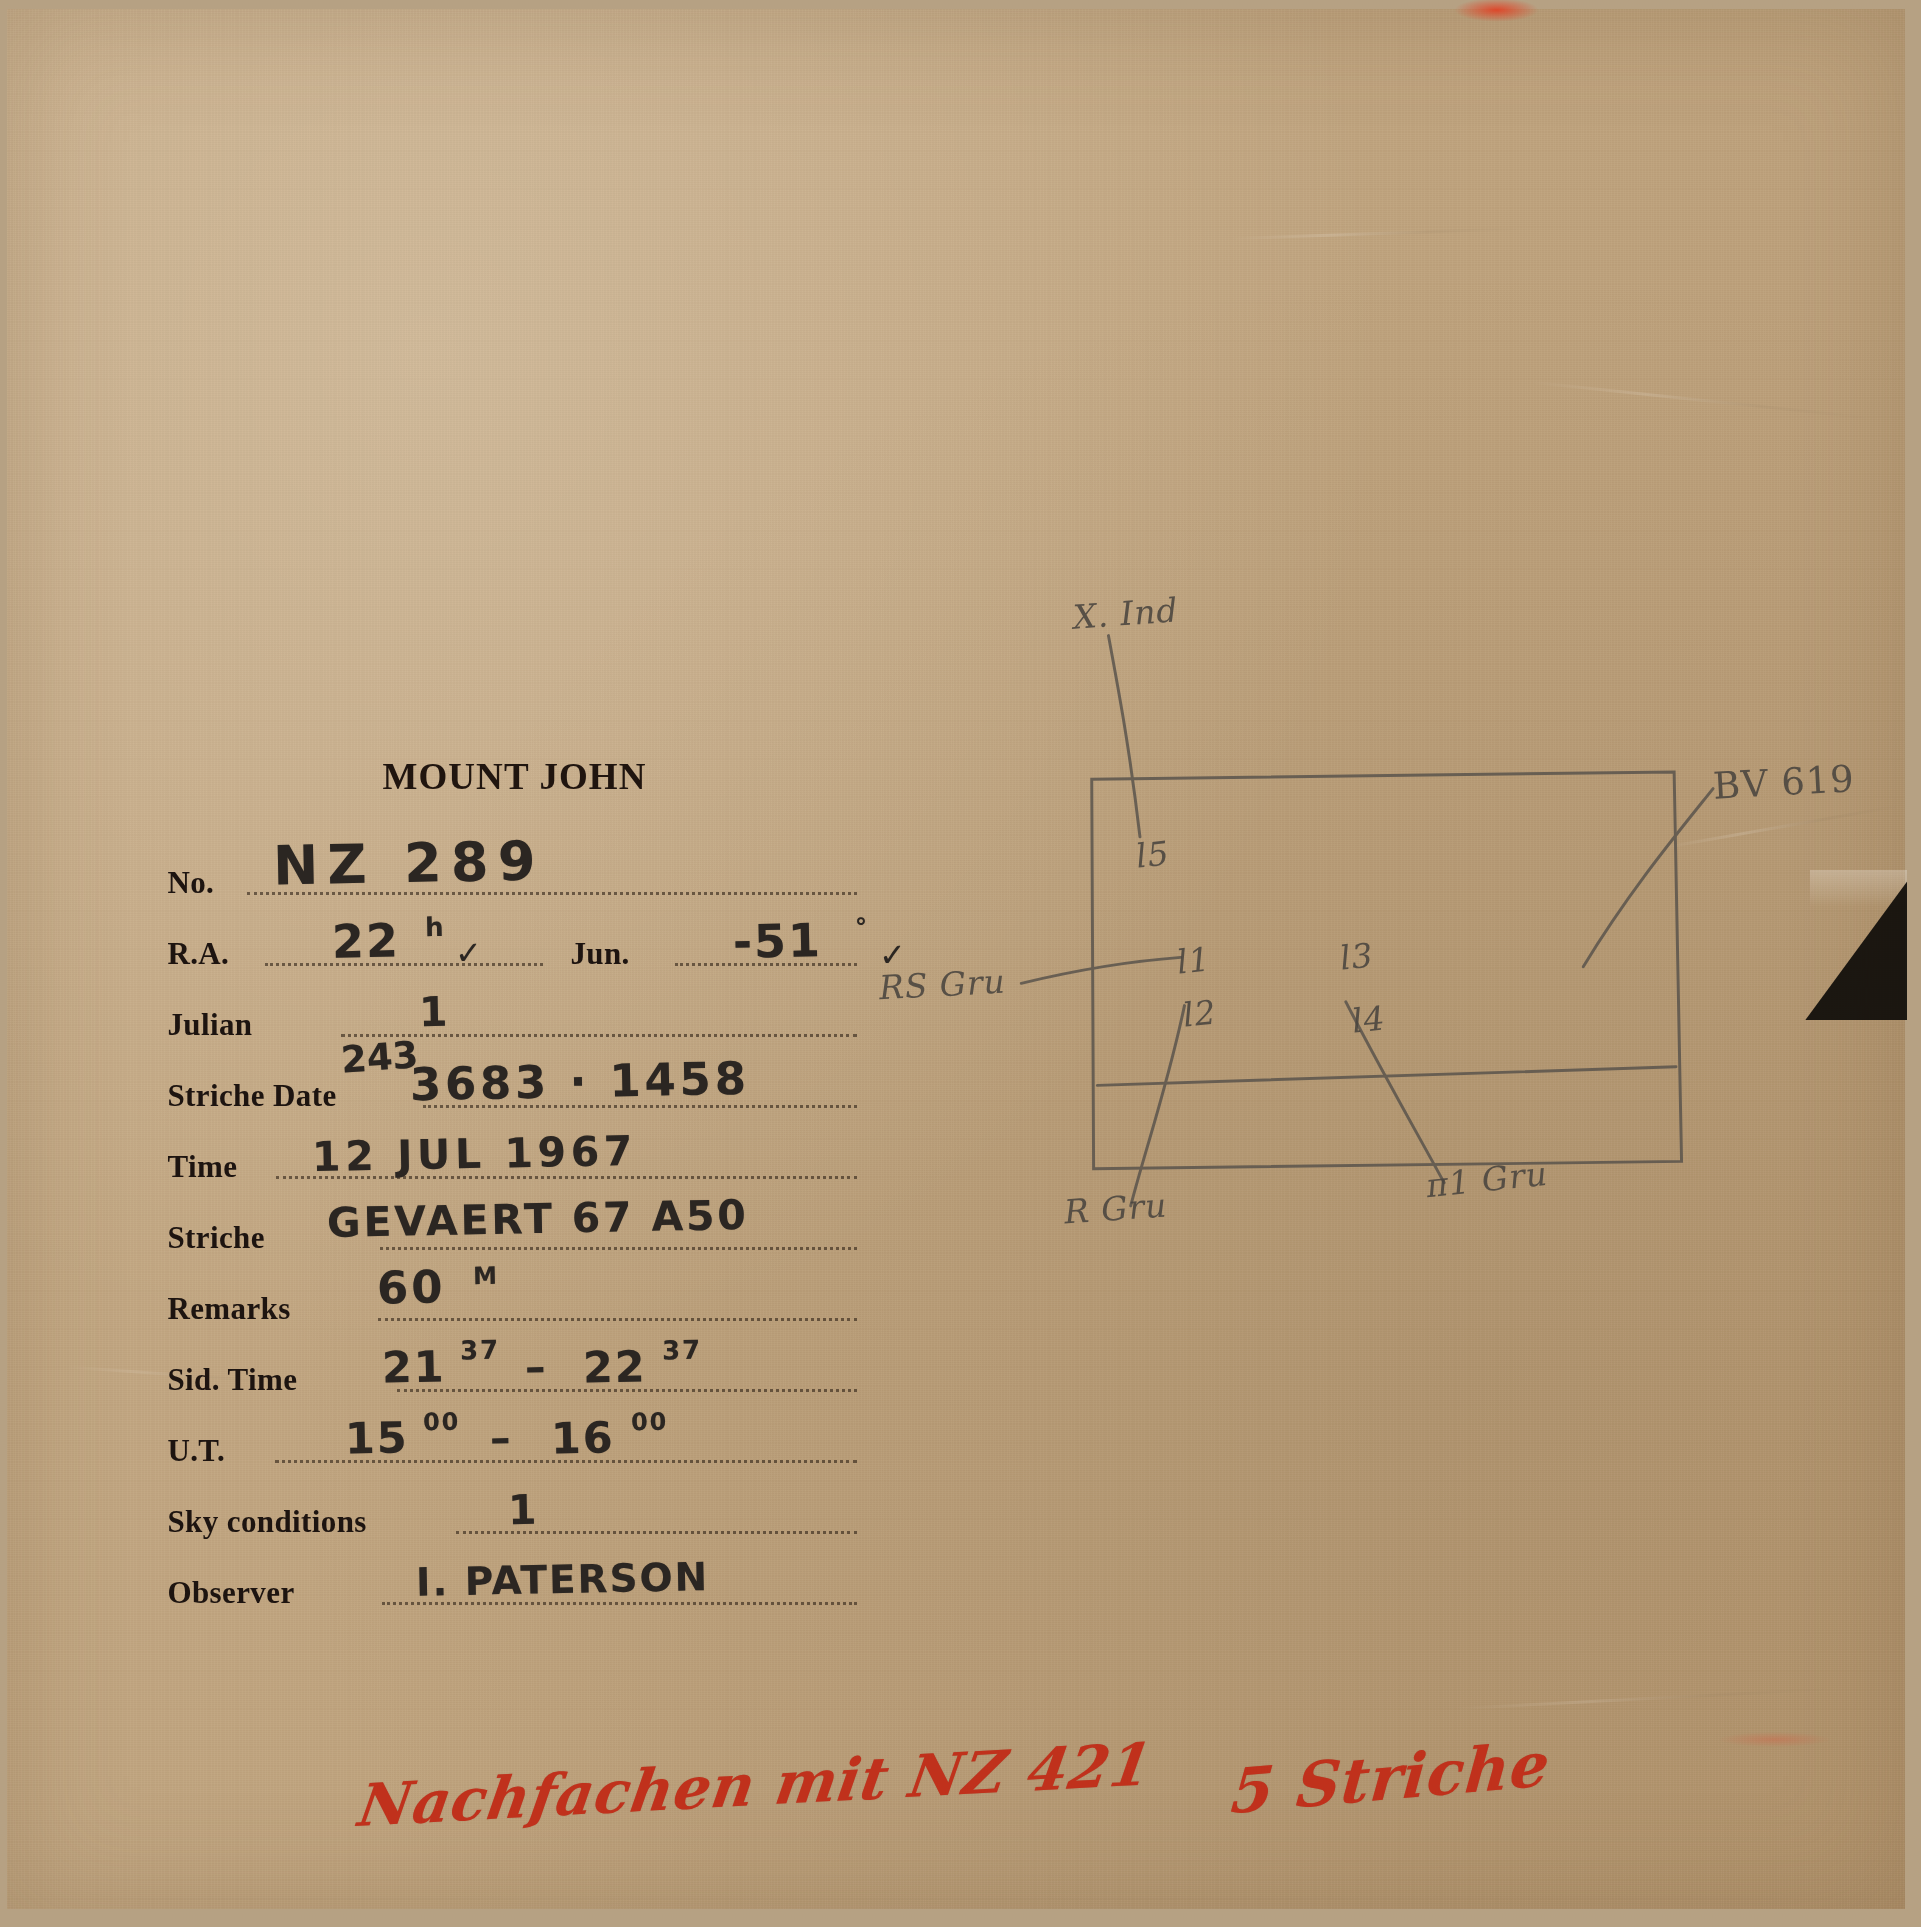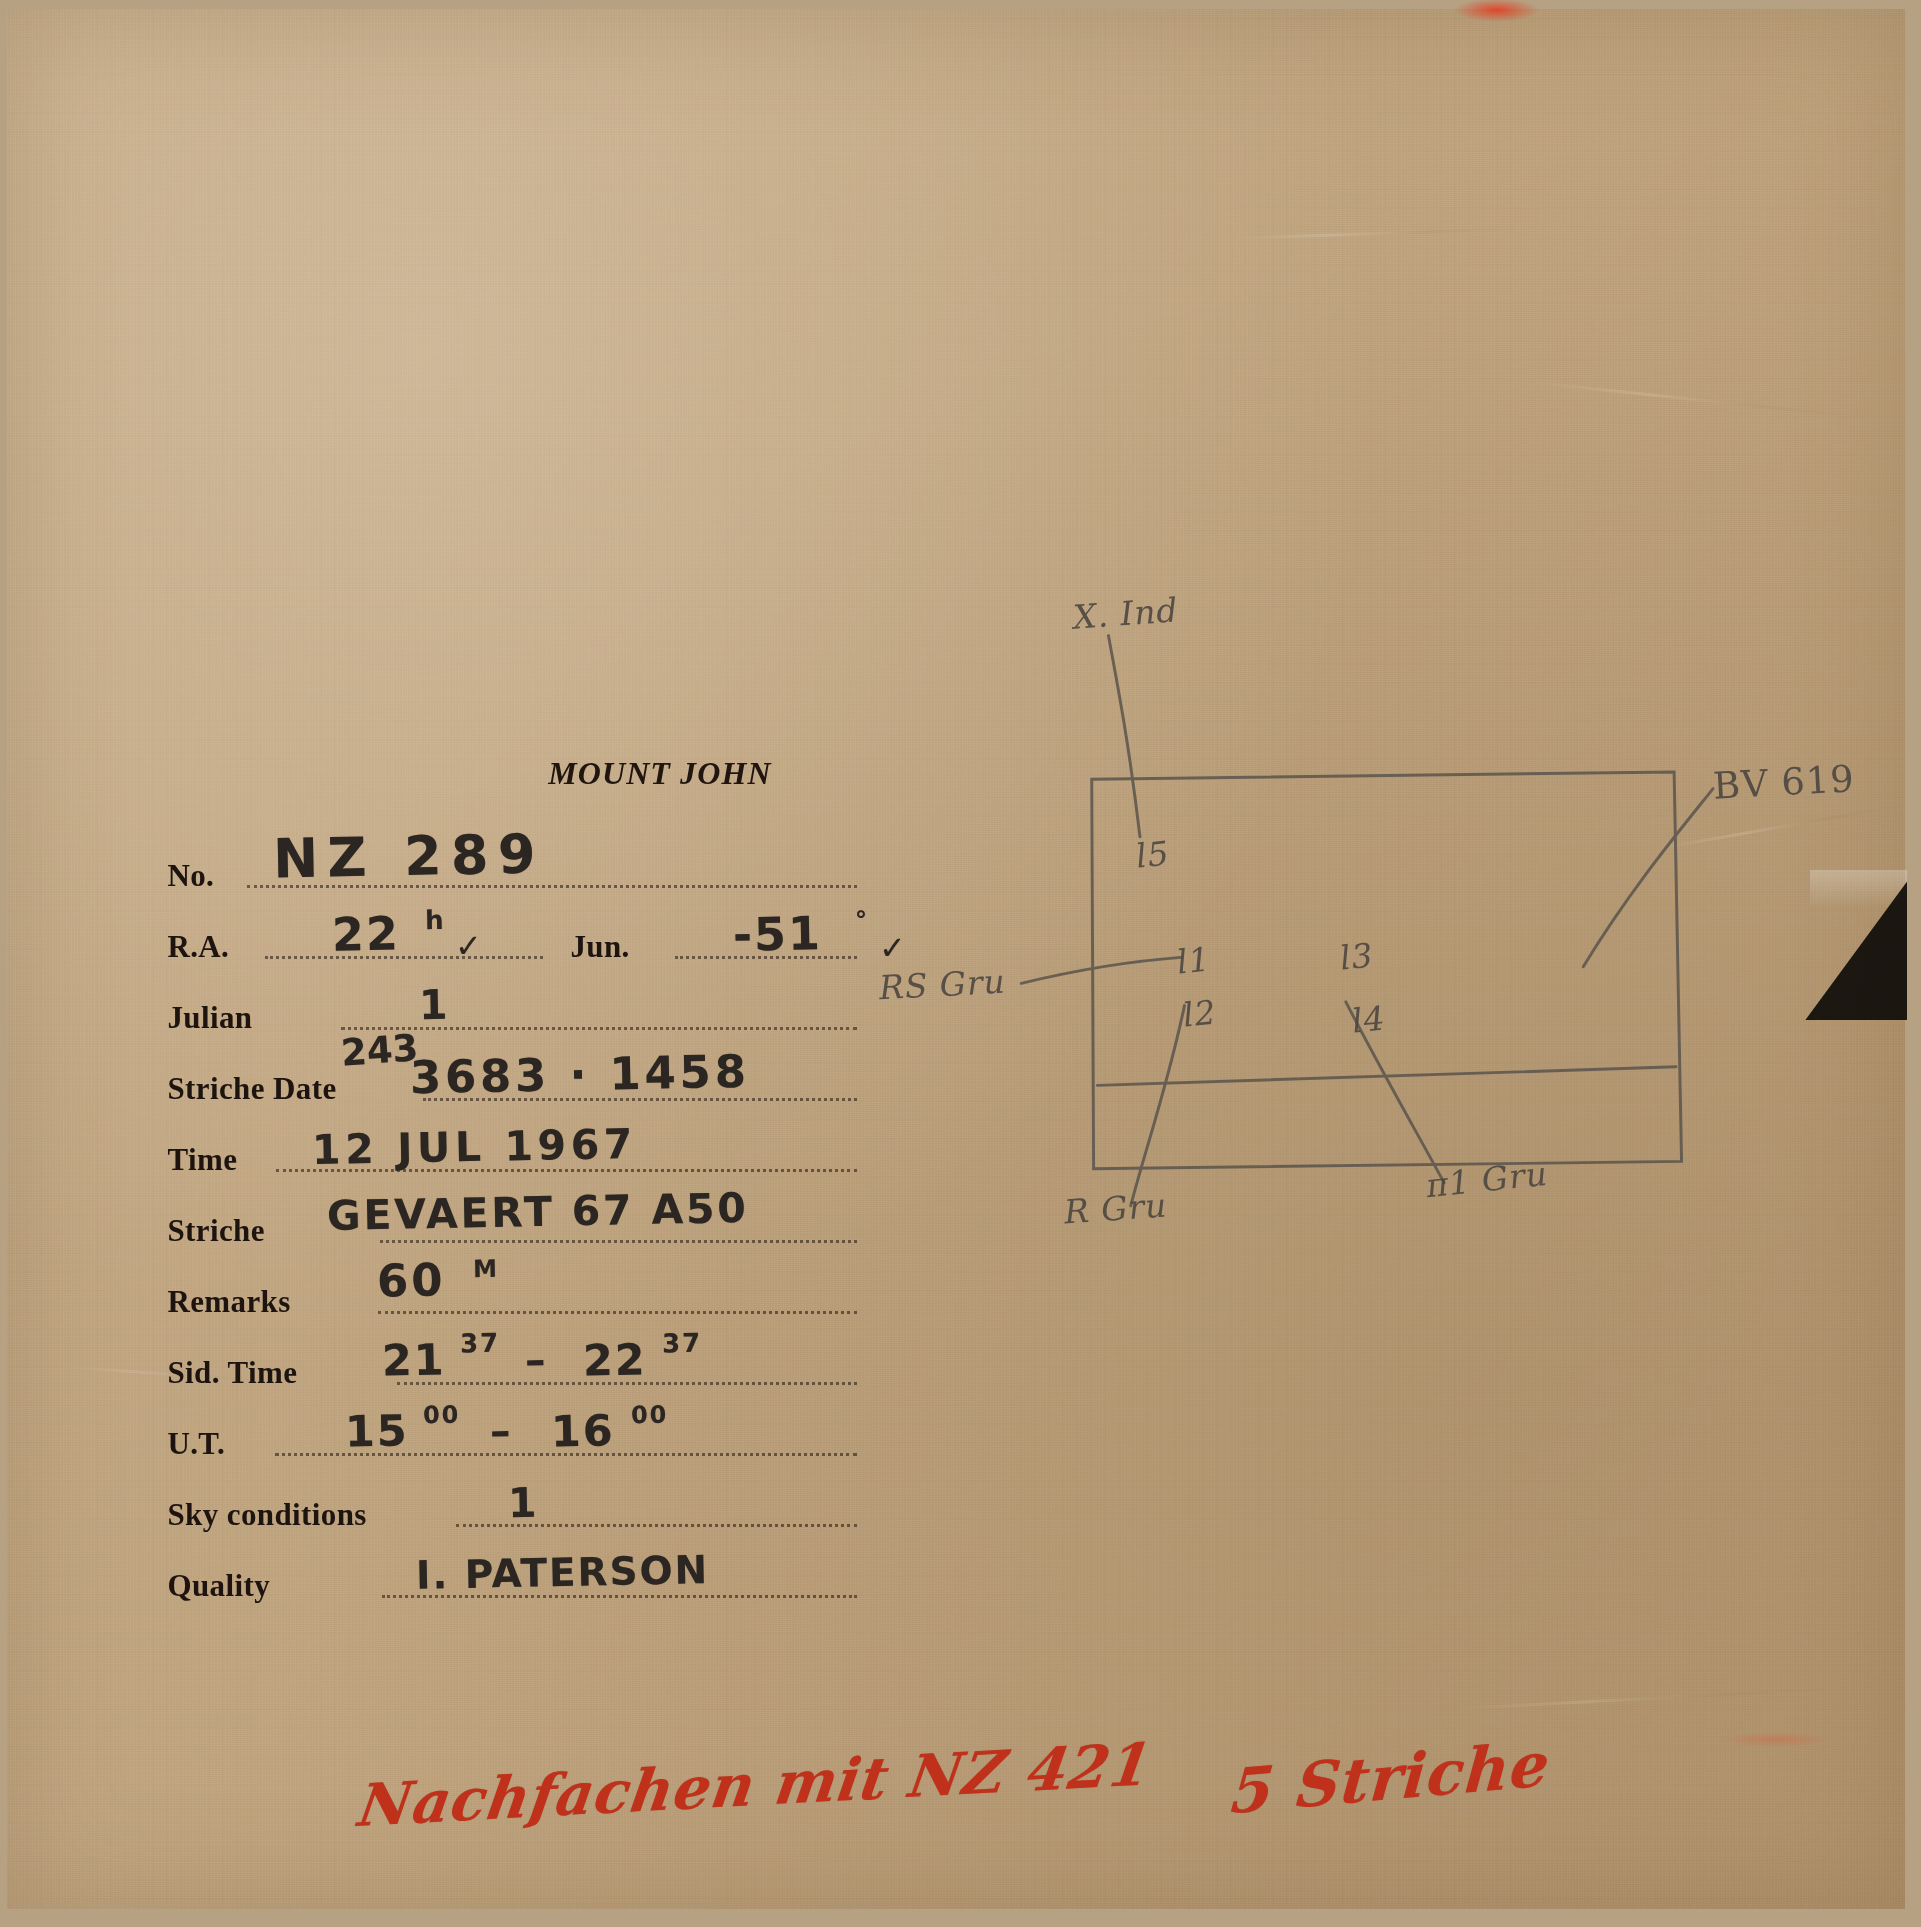--- a/index.html
+++ b/index.html
@@ -86,25 +86,24 @@
   #form {
     position: absolute;
     left: 160px;
     top: 742px;
     width: 770px;
   }
   .org-title {
     font-weight: bold;
     letter-spacing: 1.1px;
     color: #20150f;
-    font-size: 32px;
+    font-size: 37px;
     line-height: 1.42;
-    text-align: center;
+    text-align: left;
     margin-left: 215px;
-    font-style: italic;
   }
   .org-title .line2 { margin-left: -119px; letter-spacing: 1.5px; }
 
   .field-row {
     position: relative;
     height: 71px;
   }
   .field-label {
     position: absolute;
     left: 0;
@@ -266,21 +265,21 @@
         <span class="hand" style="left:464px; bottom:48px; font-size:24px;">00</span>
       </div>
 
       <div class="field-row">
         <span class="field-label">Sky conditions</span>
         <span class="dots" style="left:289px; right:80px;"></span>
         <span class="hand" style="left:341px; bottom:20.4px; font-size:41px;">1</span>
       </div>
 
       <div class="field-row">
-        <span class="field-label">Quality</span>
+        <span class="field-label">Observer</span>
         <span class="dots" style="left:215px; right:80px;"></span>
         <span class="hand" style="left:249px; bottom:24px; font-size:39px; letter-spacing:1.9px;">I. PATERSON</span>
       </div>
 
 
     </div>
 
     <div class="red-hand" style="left:352px; top:1742px; font-size:58px;">Nachfachen mit NZ 421</div>
     <div class="red-hand" style="left:1224px; top:1733px; font-size:61px; transform:rotate(-5deg) skewX(-10deg);">5 Striche</div>
 

